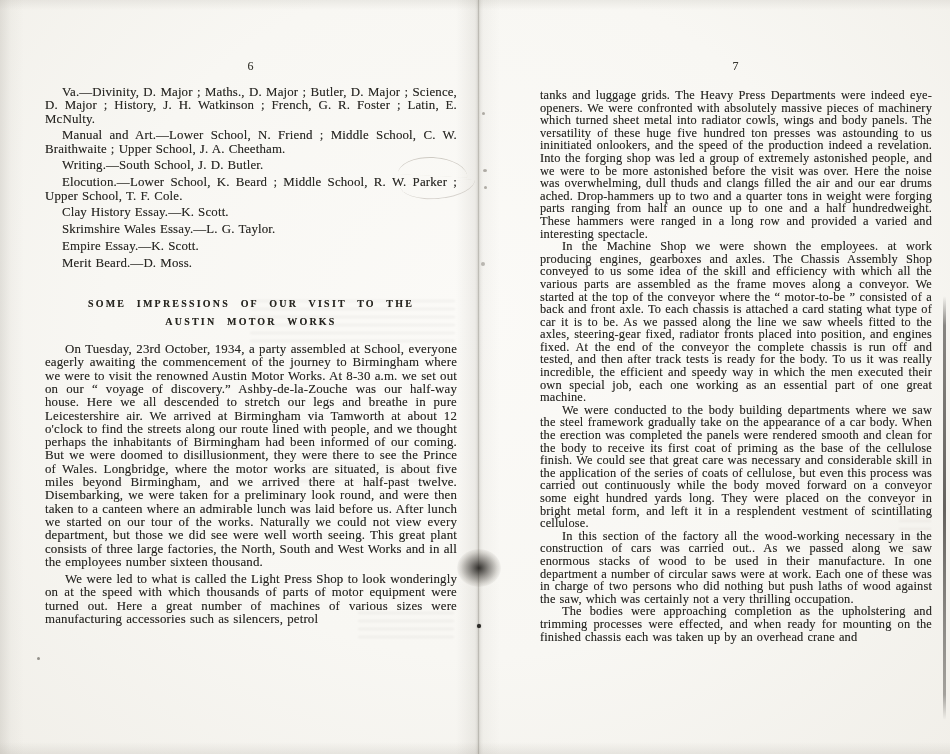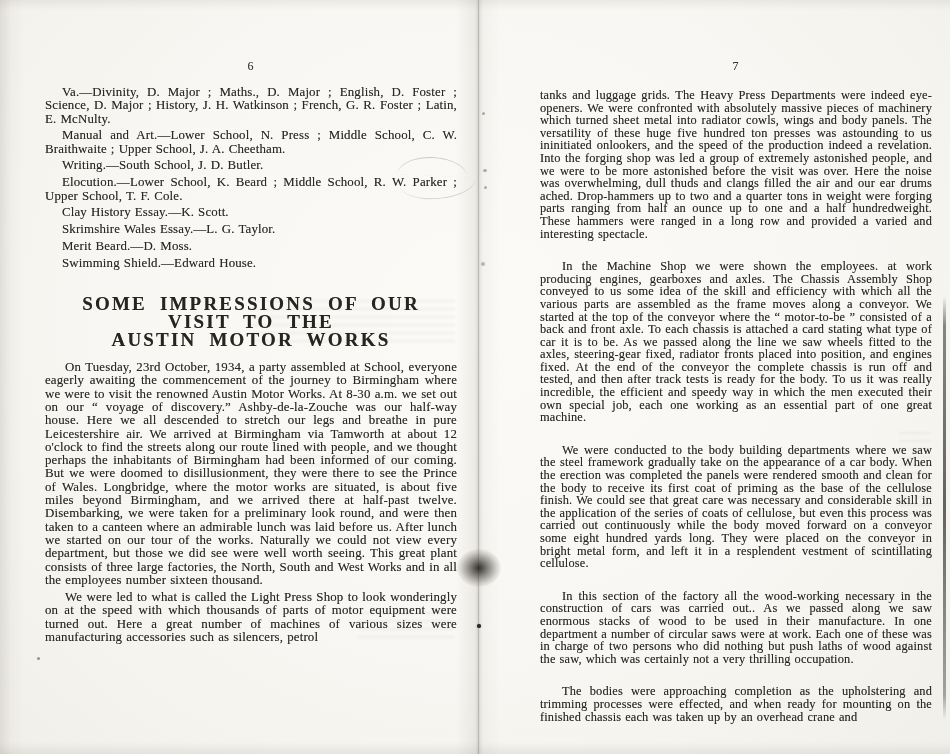--- a/index.html
+++ b/index.html
@@ -51,23 +51,23 @@
   .page{position:absolute;top:60px;text-align:justify;
     text-shadow:0 0 0.4px rgba(42,41,37,0.45);letter-spacing:0.15px;word-spacing:0.7px;}
   .page-left{left:45px;width:412px;font-size:12.9px;line-height:13.3px;}
   .page-right{left:540px;width:392px;font-size:12.4px;line-height:12.6px;}
   .pagenum{text-align:center;font-size:12px;line-height:13px;margin:0 0 13px 0;
     letter-spacing:1px;color:#37362f;}
   .page-right .pagenum{margin-bottom:16px;}
   p.entry{margin:0;text-indent:17px;}
   p.entry + p.entry{margin-top:3.5px;}
   .heading{margin:25px 0 12px 0;text-align:center;font-weight:bold;
-    font-size:19px;line-height:18px;letter-spacing:2.2px;word-spacing:6px;color:#26251f;}
+    font-size:10px;line-height:18px;letter-spacing:2.2px;word-spacing:6px;color:#26251f;}
   p.para{margin:4px 0 0 0;text-indent:20px;}
-  .page-right p.para{margin-top:20px;text-indent:22px;}
+  .page-right p.para{margin-top:0;text-indent:22px;}
   .page-right p.para.cont{margin-top:16px;text-indent:0;}
 </style>
 </head>
 <body>
 
 <div class="spread">
 
   <div class="edge-left"></div>
   <div class="edge-top"></div>
   <div class="edge-bottom"></div>
@@ -84,28 +84,28 @@
   <div class="ink-dot"></div>
   <div class="speck s1"></div>
   <div class="speck s2"></div>
   <div class="speck s3"></div>
   <div class="speck s4"></div>
   <div class="speck s5"></div>
 
   <div class="page page-left">
     <div class="pagenum">6</div>
 
-    <p class="entry">Va.—Divinity, D. Major ;  Maths., D. Major ;  English, D. Foster ; Science, D. Major ;  History, J. H. Watkinson ;  French, G. R. Foster ; Latin, E. McNulty.</p>
-    <p class="entry">Manual and Art.—Lower School, N. Press ;  Middle School, C. W. Braithwaite ;  Upper School, J. A. Cheetham.</p>
+    <p class="entry">Va.—Divinity, D. Major ;  Maths., D. Major ;  Butler, D. Major ; Science, D. Major ;  History, J. H. Watkinson ;  French, G. R. Foster ; Latin, E. McNulty.</p>
+    <p class="entry">Manual and Art.—Lower School, N. Friend ;  Middle School, C. W. Braithwaite ;  Upper School, J. A. Cheetham.</p>
     <p class="entry">Writing.—South School, J. D. Butler.</p>
     <p class="entry">Elocution.—Lower School, K. Beard ;  Middle School, R. W. Parker ;  Upper School, T. F. Cole.</p>
     <p class="entry">Clay History Essay.—K. Scott.</p>
     <p class="entry">Skrimshire Wales Essay.—L. G. Taylor.</p>
+    <p class="entry">Empire Essay.—K. Scott.</p>
     <p class="entry">Merit Beard.—D. Moss.</p>
-    <p class="entry">Swimming Shield.—Edward House.</p>
 
     <div class="heading">
       <div>SOME IMPRESSIONS OF OUR VISIT TO THE</div>
       <div>AUSTIN MOTOR WORKS</div>
     </div>
 
     <p class="para">On Tuesday, 23rd October, 1934, a party assembled at School, everyone eagerly awaiting the commencement of the journey to Birmingham where we were to visit the renowned Austin Motor Works.  At 8-30 a.m. we set out on our “ voyage of discovery.”  Ashby-de-la-Zouche was our half-way house.  Here we all descended to stretch our legs and breathe in pure Leicestershire air.  We arrived at Birmingham via Tamworth at about 12 o'clock to find the streets along our route lined with people, and we thought perhaps the inhabitants of Birmingham had been informed of our coming.  But we were doomed to disillusionment, they were there to see the Prince of Wales.  Longbridge, where the motor works are situated, is about five miles beyond Birmingham, and we arrived there at half-past twelve. Disembarking, we were taken for a preliminary look round, and were then taken to a canteen where an admirable lunch was laid before us. After lunch we started on our tour of the works.  Naturally we could not view every department, but those we did see were well worth seeing.  This great plant consists of three large factories, the North, South and West Works and in all the employees number sixteen thousand.</p>
     <p class="para">We were led to what is called the Light Press Shop to look wonderingly on at the speed with which thousands of parts of motor equipment were turned out.  Here a great number of machines of various sizes were manufacturing accessories such as silencers, petrol</p>
   </div>
 

